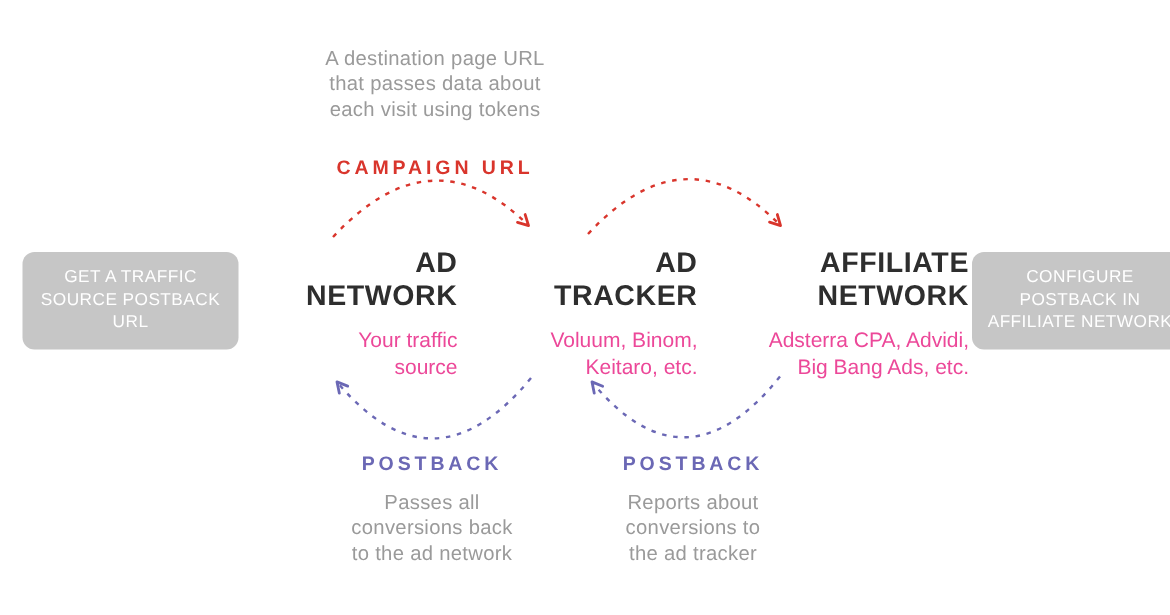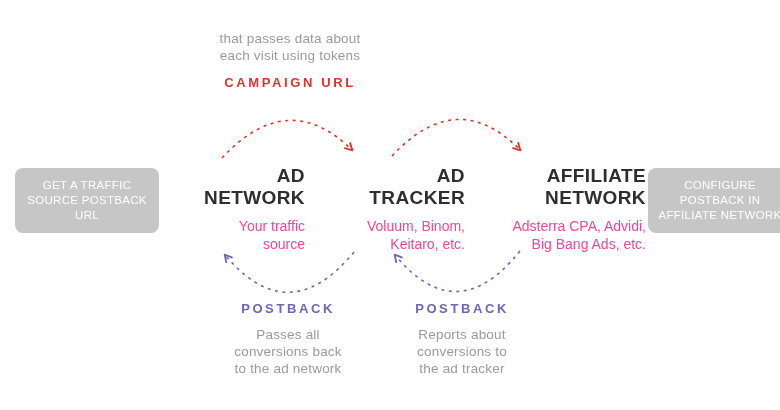--- a/index.html
+++ b/index.html
@@ -28,21 +28,21 @@
   }
   .ann .desc {
     font-size: 13.5px;
     line-height: 17px;
     color: #9a9a9a;
     letter-spacing: 0.2px;
   }
   .ann .desc span { display: block; }
   .flow-label {
     display: block;
-    margin-top: 11px;
+    margin-top: 23px;
     font-size: 13px;
     font-weight: bold;
     letter-spacing: 2.6px;
   }
   .flow-label.red { color: #d9352c; }
   .flow-label.purple { color: #6b68b5; margin-top: 0; margin-bottom: 10px; }
   .node {
     position: absolute;
     width: 190px;
     text-align: right;
@@ -108,20 +108,21 @@
       </marker>
     </defs>
     <path d="M222,158 Q288,87 352,150" fill="none" stroke="#d9352c" stroke-width="1.6" stroke-dasharray="3 4.5" marker-end="url(#arrow-red)"></path>
     <path d="M392,156 Q457,86 520,150" fill="none" stroke="#d9352c" stroke-width="1.6" stroke-dasharray="3 4.5" marker-end="url(#arrow-red)"></path>
     <path d="M354,252 Q289,331 225,255" fill="none" stroke="#6b68b5" stroke-width="1.6" stroke-dasharray="3 4.5" marker-end="url(#arrow-purple)"></path>
     <path d="M520,251 Q457,330 395,255" fill="none" stroke="#6b68b5" stroke-width="1.6" stroke-dasharray="3 4.5" marker-end="url(#arrow-purple)"></path>
   </svg>
 
   <div class="ann pos-top-ann-1">
     <div class="desc">
+      <span>A destination page URL</span>
       <span>that passes data about</span>
       <span>each visit using tokens</span>
     </div>
     <span class="flow-label red">CAMPAIGN URL</span>
   </div>
 
 
   <div class="node pos-node-1">
     <div class="title">
       <span>AD</span>

